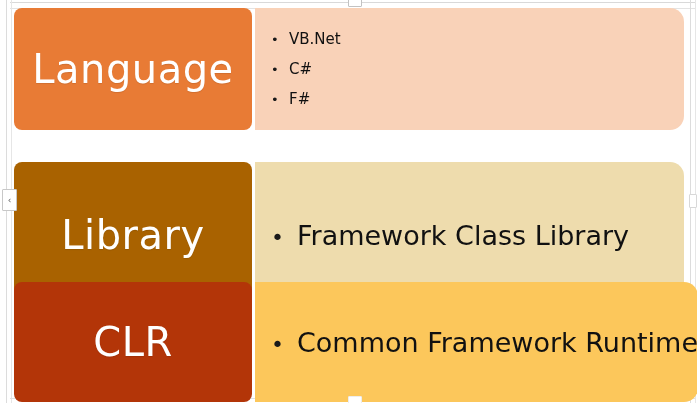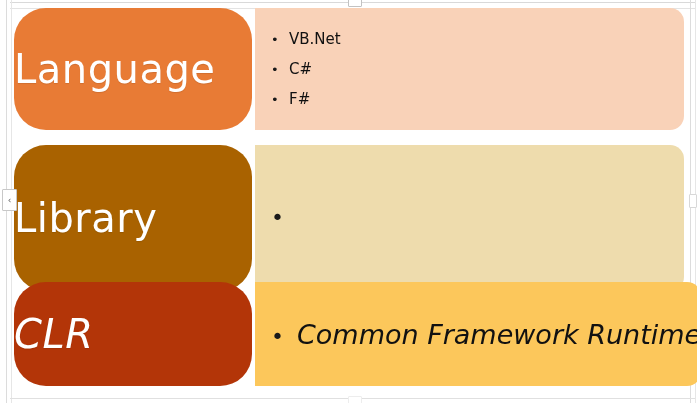--- a/index.html
+++ b/index.html
@@ -124,23 +124,24 @@
     position: absolute;
     left: 0;
     width: 670px;
     display: flex;
     align-items: stretch;
   }
 
   .label-box {
     width: 238px;
     flex: 0 0 238px;
-    border-radius: 32px;
+    border-radius: 8px;
     display: flex;
     align-items: center;
+    justify-content: center;
     position: relative;
     z-index: 5;
   }
 
   .label-text {
     color: #ffffff;
     font-family: "DejaVu Sans", sans-serif;
     font-weight: 400;
     letter-spacing: 0.5px;
     white-space: nowrap;
@@ -179,29 +180,29 @@
 
   
   #row-language { top: 0px; height: 122px; }
   #row-language .label-box    { background: #E87B35; }
   #row-language .label-text   { font-size: 40px; }
   #row-language .content-box  { background: #F9D2B8; }
   #row-language .bullet-row   { font-size: 15px; margin: 6px 0; }
   #row-language .bullet-dot   { font-size: 13px; }
 
   
-  #row-library { top: 137px; height: 146px; }
+  #row-library { top: 154px; height: 146px; }
   #row-library .label-box    { background: #A96200; }
   #row-library .label-text   { font-size: 40px; }
   #row-library .content-box  { background: #EEDCAD; }
   #row-library .bullet-row   { font-size: 27px; }
   #row-library .bullet-dot   { width: 26px; font-size: 22px; }
 
   
-  #row-clr { top: 274px; height: 104px; font-style: italic; }
+  #row-clr { top: 274px; height: 120px; }
   #row-clr .label-box    { background: #B33508; }
   #row-clr .label-text   { font-size: 40px; }
   #row-clr .content-box  { background: #FCC75B; }
   #row-clr .bullet-row   { font-size: 27px; }
   #row-clr .bullet-dot   { width: 26px; font-size: 22px; }
 </style>
 </head>
 <body>
 
 <div id="canvas">
@@ -244,20 +245,21 @@
       </div>
     </div>
 
     <div class="row" id="row-library">
       <div class="label-box">
         <span class="label-text">Library</span>
       </div>
       <div class="content-box">
         <div class="bullet-row">
           <span class="bullet-dot">•</span>
+          <span class="bullet-label">Framework Class Library</span>
         </div>
       </div>
     </div>
 
     <div class="row" id="row-clr">
       <div class="label-box">
         <span class="label-text">CLR</span>
       </div>
       <div class="content-box">
         <div class="bullet-row">

